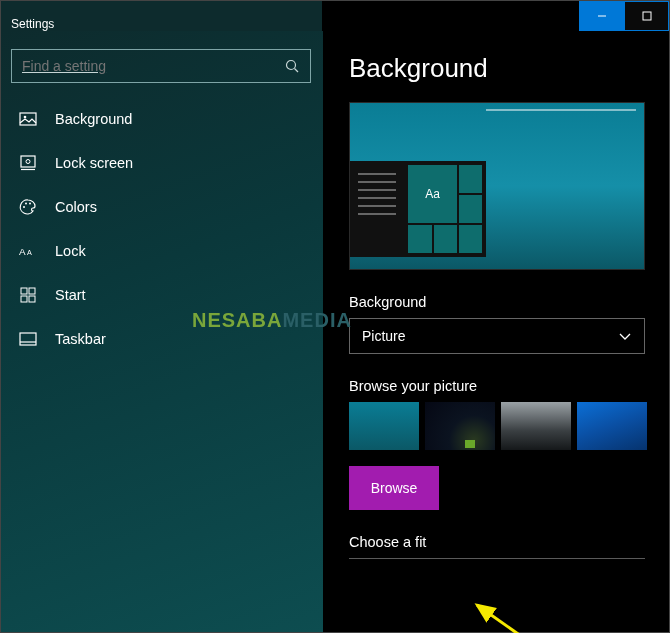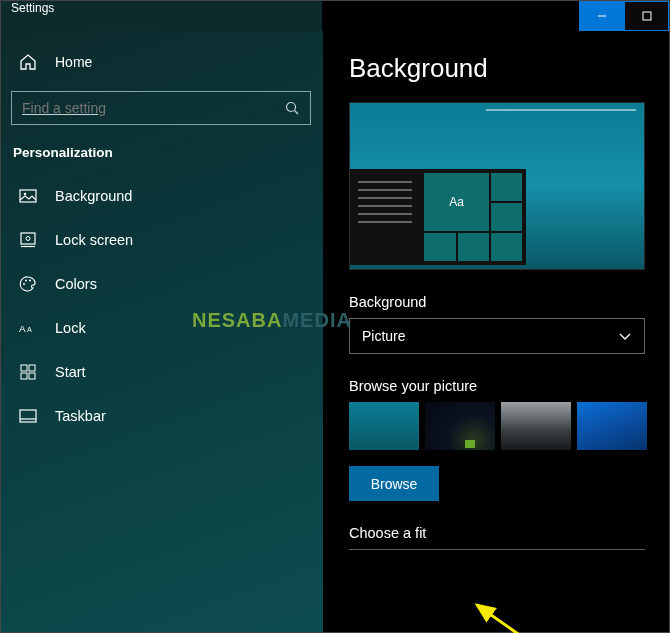--- a/index.html
+++ b/index.html
@@ -1,52 +1,52 @@
 <!DOCTYPE html>
 <html><head>
 <meta charset="utf-8">
 <style>
   * { margin: 0; padding: 0; box-sizing: border-box; font-family: "Segoe UI", sans-serif; }
   body { width: 670px; height: 633px; overflow: hidden; background: #000; }
   .window { width: 670px; height: 633px; display: flex; flex-direction: column; border: 1px solid #444; }
-  .titlebar { height: 30px; background: linear-gradient(to right,#0d2b2d 0%,#0d2b2d 48%,#000 48%,#000 100%); display: flex; align-items: flex-start; color: #fff; font-size: 12px; }
+  .titlebar { height: 30px; background: linear-gradient(to right,#0d2b2d 0%,#0d2b2d 48%,#000 48%,#000 100%); display: flex; align-items: flex-end; color: #fff; font-size: 12px; }
   .titlebar .title { padding-left: 10px; }
   .titlebar .spacer { flex: 1; }
   .titlebar .sysbtn { width: 45px; height: 30px; display: flex; align-items: center; justify-content: center; }
   .titlebar .sysbtn.min { background: #0078d7; color:#fff;}
   .titlebar .sysbtn.max { background: #0a0a0a; border:1px solid #0078d7; color:#fff;}
   .body { flex: 1; display: flex; min-height: 0; position: relative;}
   .sidebar { width: 322px; background: linear-gradient(160deg,#0d2b2d 0%,#0a383b 40%,#0d4d50 100%); color: #fff; padding-top: 10px; }
   .home { display:flex; align-items:center; gap:18px; padding:12px 18px; font-size:14px;}
   .searchwrap { margin: 8px 10px 14px 10px; }
   .search { width: 300px; height: 34px; background: transparent; border:1px solid #7fa5a7; color:#c7d6d6; display:flex; align-items:center; padding:0 10px; font-size:14px; justify-content:space-between;}
   .search input { background:transparent; border:none; outline:none; color:#c7d6d6; font-size:14px; width: 250px; text-decoration: underline;}
   .section { padding: 6px 12px 14px 12px; font-size: 13.5px; font-weight:600;}
   .navitem { display:flex; align-items:center; gap:18px; padding:13px 18px; font-size:14.5px; cursor:default;}
   .navicon { width:18px; height:18px; display:flex; align-items:center; justify-content:center;}
   .content { flex:1; background:#000; color:#fff; padding: 22px 0 0 26px; overflow:hidden;}
   .h1 { font-size: 26px; font-weight: 400; margin-bottom: 18px;}
   .preview { width: 296px; height: 168px; background: linear-gradient(180deg,#0a7d95 0%,#158fa8 50%,#0b5866 100%); position:relative; border:1px solid #2a2a2a; overflow:hidden;}
-  .preview .desk { position:absolute; bottom:4px; left:0; width:176px; height:96px; background:#111; display:flex;}
+  .preview .desk { position:absolute; bottom:12px; left:0; width:136px; height:96px; background:#111; display:flex;}
   .preview .desk .startpanel { width:40%; padding:6px 6px; }
   .preview .desk .startpanel .bar { height:2px; background:#666; margin:6px 2px;}
   .preview .desk .tiles { flex:1; display:grid; grid-template-columns:repeat(3,1fr); grid-template-rows:repeat(3,1fr); gap:2px; padding:4px;}
   .preview .desk .tile { background:#0e6d6d;}
   .preview .desk .tile.big { grid-column:1/3; grid-row:1/3; display:flex; align-items:center; justify-content:center; font-size:12px; color:#fff;}
   .preview .topbar { position:absolute; top:6px; right:8px; width:150px; height:2px; background:rgba(255,255,255,.5);}
   .label { font-size:14.5px; margin-top:24px; margin-bottom:8px;}
   .select { width:296px; height:36px; border:1px solid #666; display:flex; align-items:center; justify-content:space-between; padding:14px 12px; font-size:14px; color:#fff;}
   .thumbs { display:flex; gap:6px; margin-top:2px;}
   .thumb { width:70px; height:48px;}
   .t1 { background: linear-gradient(180deg,#0a7d95,#0b5866);}
   .t2 { background: radial-gradient(circle at 70% 80%,#2a3a20 0%,#0b1320 40%,#050814 100%);}
   .t2::after{content:"";display:block;width:10px;height:8px;background:#6aa82a;position:relative;top:38px;left:40px;}
   .t3 { background: linear-gradient(180deg,#9aa1a5 0%,#3a3f42 60%,#15181a 100%);}
   .t4 { background: linear-gradient(160deg,#0b6fd6 0%,#0a4fa3 50%,#06336e 100%); position:relative;}
-  .browse { width:90px; height:35px; background:#0369a1; color:#fff; border:none; font-size:14px; margin-top:16px; display:flex; align-items:center; justify-content:center;}
+  .browse { width:90px; height:44px; background:#a21caf; color:#fff; border:none; font-size:14px; margin-top:16px; display:flex; align-items:center; justify-content:center;}
   .fitline { width:296px; border-top:1px solid #5a5a5a; margin-top:8px;}
   
   .arrow { position:absolute; left:470px; top:570px; pointer-events:none;}
   .watermark { position:absolute; left:191px; top:278px; font-size:20px; font-weight:700; letter-spacing:1px; pointer-events:none; font-family: Arial, sans-serif;}
   .watermark .g{color:#7aa63a;} .watermark .d{color:#2a5f66;}
   svg { display:block; }
 </style>
 </head>
 <body>
 
@@ -63,42 +63,33 @@
     <div class="sysbtn max">
       <svg width="10" height="10">
           <rect x="1" y="1" width="8" height="8" fill="none" stroke="#fff" stroke-width="1"></rect>
         </svg>
     </div>
   </div>
 
   <div class="body">
 
     <div class="sidebar">
-      <div class="home">
-        <span class="navicon">
-          <svg width="18" height="18" viewBox="0 0 18 18">
-              <path d="M2 8 L9 2 L16 8 V16 H11 V11 H7 V16 H2 Z" fill="none" stroke="#fff" stroke-width="1.3"></path>
-            </svg>
-        </span>
-        <span>Home</span>
-      </div>
 
       <div class="searchwrap">
         <div class="search">
           <input placeholder="Find a setting" style="">
           <span>
             <svg width="15" height="15" viewBox="0 0 15 15">
                 <circle cx="6" cy="6" r="4.5" fill="none" stroke="#c7d6d6" stroke-width="1.2"></circle>
                 <line x1="9.5" y1="9.5" x2="13" y2="13" stroke="#c7d6d6" stroke-width="1.2"></line>
               </svg>
           </span>
         </div>
       </div>
 
-      <div class="section">Personalization</div>
 
       <div class="navitem">
         <span class="navicon">
             <svg width="18" height="18" viewBox="0 0 18 18">
               <rect x="1" y="3" width="16" height="12" fill="none" stroke="#fff" stroke-width="1.2"></rect>
               <circle cx="6" cy="7" r="1.3" fill="#fff"></circle>
               <path d="M1 13 L6 9 L10 12 L13 9 L17 13" fill="none" stroke="#fff" stroke-width="1.2"></path>
             </svg>
           </span>
         <span>Background</span>

